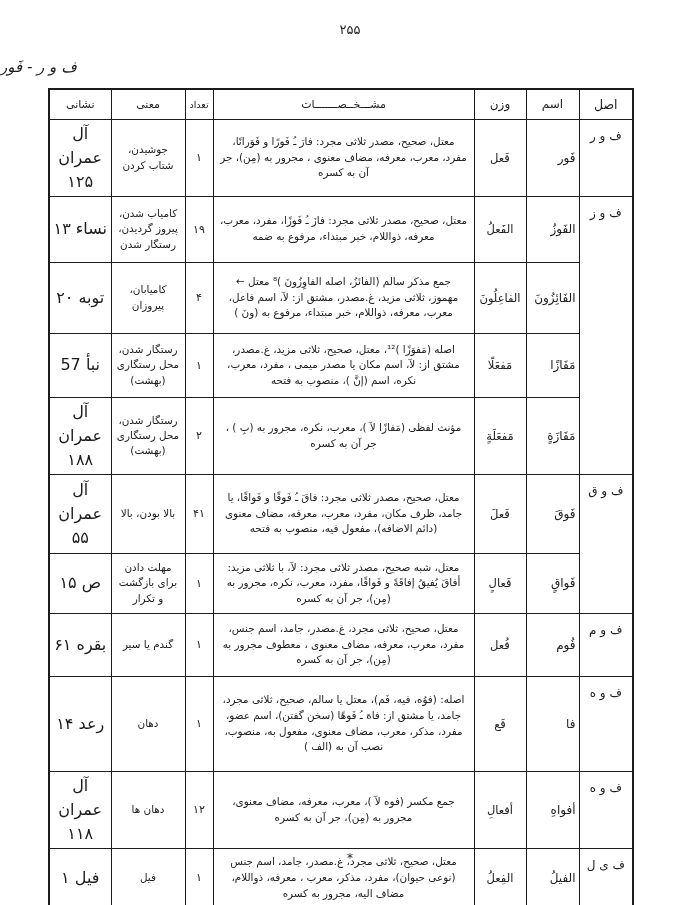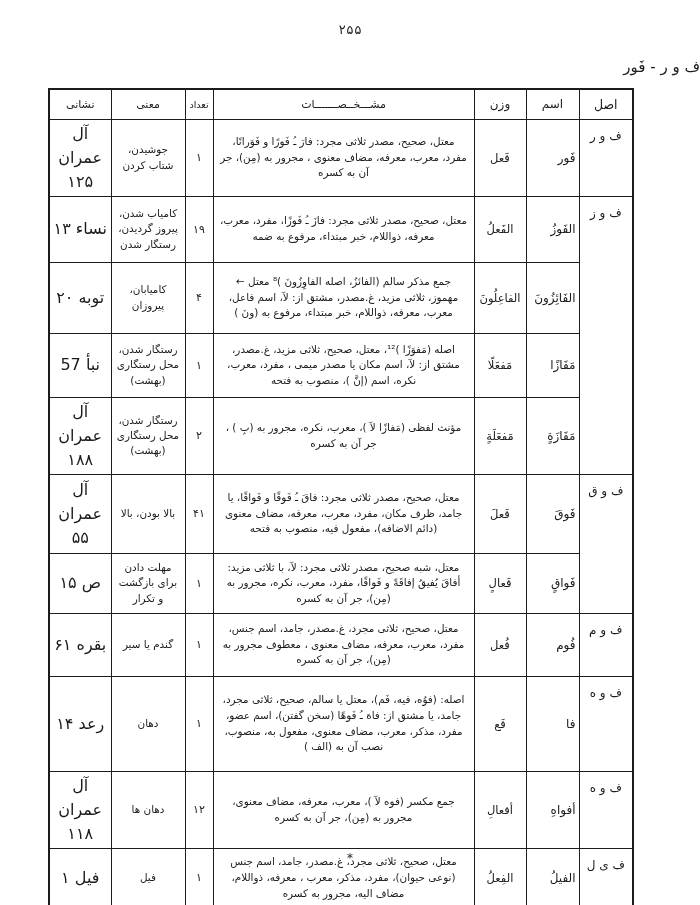--- a/index.html
+++ b/index.html
@@ -4,25 +4,26 @@
 <style>
   html,body{margin:0;padding:0;}
   body{
     width:700px;height:905px;background:#ffffff;color:#1b1b1b;
     font-family:"DejaVu Sans", sans-serif;
     -webkit-font-smoothing:antialiased;
   }
   .page{position:relative;width:700px;height:905px;direction:rtl;}
   .page-number{
     position:absolute;top:22px;left:0;right:0;text-align:center;
-    font-size:13px;letter-spacing:1px;font-family:Liberation Mono, monospace;
+    font-size:13px;letter-spacing:1px;
   }
   .page-title{
-    position:absolute;top:58px;left:0;right:0;text-align:right;
+    position:absolute;top:58px;left:0;right:0;text-align:left;
     font-size:15px;
+    font-style:italic;
   }
   table.morph-table{
     position:absolute;top:88px;right:66px;
     width:584px;border-collapse:collapse;table-layout:fixed;
     border:2px solid #1c1c1c;direction:rtl;
   }
   .morph-table th,.morph-table td{
     border:1px solid #1c1c1c;text-align:center;vertical-align:middle;
     padding:1px 3px;overflow:hidden;
   }

